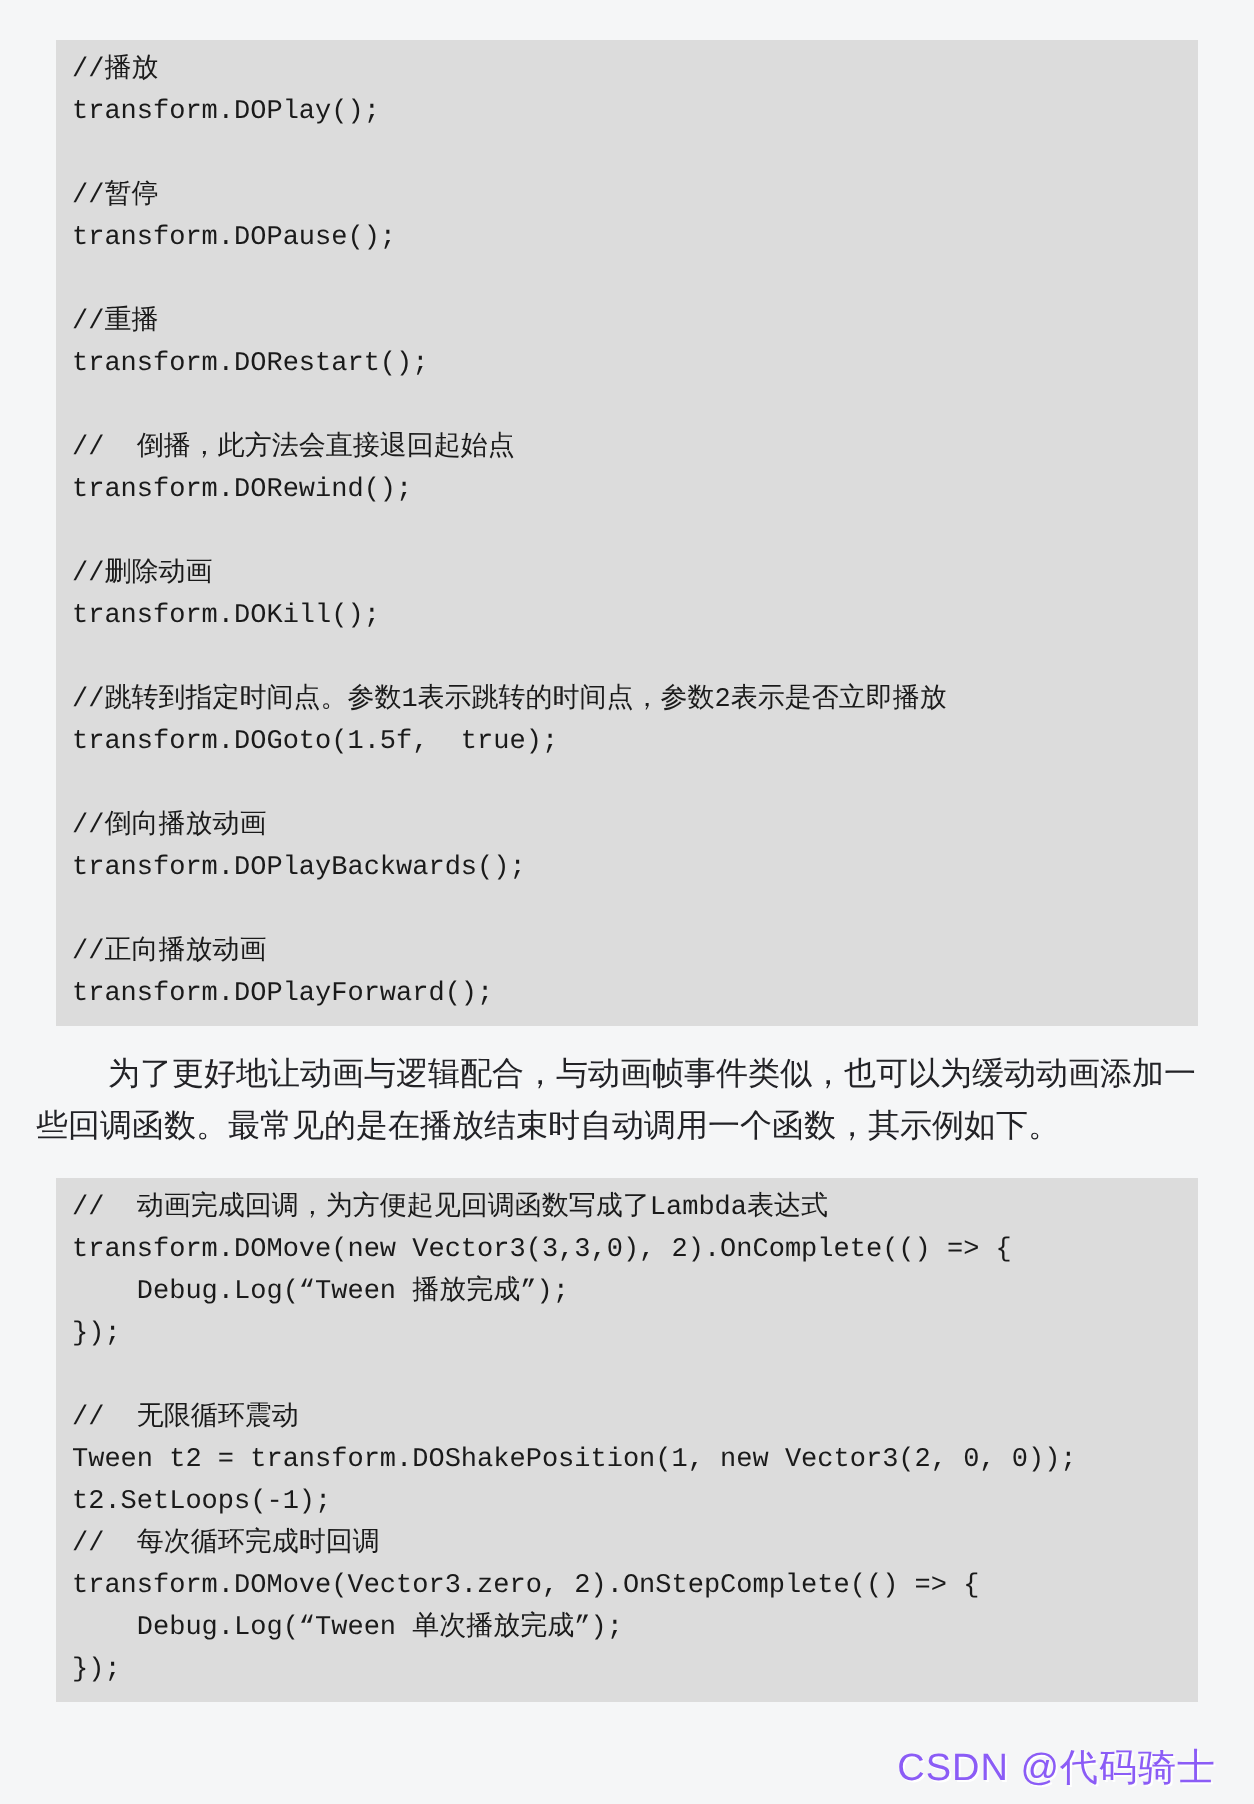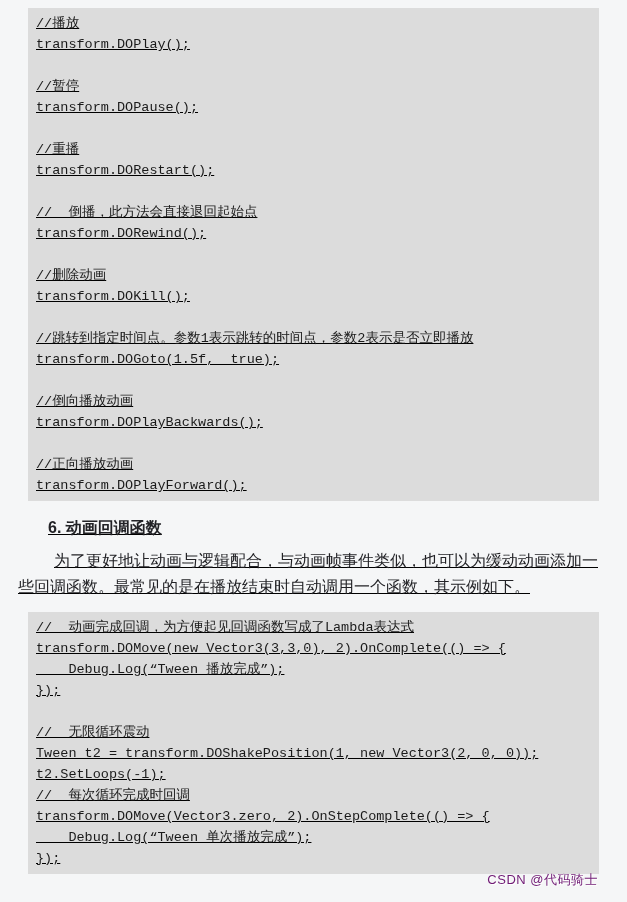--- a/index.html
+++ b/index.html
@@ -5,22 +5,21 @@
   html, body { margin: 0; padding: 0; }
   body {
     width: 627px;
     height: 902px;
     background: #f5f6f7;
     font-family: "Liberation Sans", "DejaVu Sans", sans-serif;
     position: relative;
     overflow: hidden;
   }
   .content {
-    padding: 8px 18px 0 18px;
-    text-decoration: underline;
+    padding: 20px 18px 0 18px;
   }
   pre.code-block {
     margin: 0 10px;
     padding: 5px 8px;
     background: #dcdcdc;
     font-family: "Liberation Mono", "DejaVu Sans Mono", monospace;
     font-size: 13.5px;
     line-height: 21px;
     color: #1a1a1a;
     white-space: pre;
@@ -44,36 +43,35 @@
     color: #222226;
     margin: 12px 0 12px 0;
     text-indent: 36px;
   }
   .block2 {
     margin-top: 13px;
   }
   .watermark {
     position: absolute;
     top: 871px;
-    right: 29px;
-    font-size: 13px;
+    right: 19px;
+    font-size: 19px;
     letter-spacing: 0.5px;
-    color: #701a75;
+    color: #8b5cf6;
     text-shadow: 1px 1px 0 rgba(255,255,255,0.95);
     pointer-events: none;
   }
 </style>
 </head>
 <body>
 
 <div class="content">
 
   <pre class="code-block block1"><div class="code-line">//播放</div><div class="code-line">transform.DOPlay();</div><div class="code-line"></div><div class="code-line">//暂停</div><div class="code-line">transform.DOPause();</div><div class="code-line"></div><div class="code-line">//重播</div><div class="code-line">transform.DORestart();</div><div class="code-line"></div><div class="code-line">//  倒播，此方法会直接退回起始点</div><div class="code-line">transform.DORewind();</div><div class="code-line"></div><div class="code-line">//删除动画</div><div class="code-line">transform.DOKill();</div><div class="code-line"></div><div class="code-line">//跳转到指定时间点。参数1表示跳转的时间点，参数2表示是否立即播放</div><div class="code-line">transform.DOGoto(1.5f,  true);</div><div class="code-line"></div><div class="code-line">//倒向播放动画</div><div class="code-line">transform.DOPlayBackwards();</div><div class="code-line"></div><div class="code-line">//正向播放动画</div><div class="code-line">transform.DOPlayForward();</div></pre>
 
-  <h4 class="section-heading">6. 动画回调函数</h4>
 
   <p class="body-paragraph">为了更好地让动画与逻辑配合，与动画帧事件类似，也可以为缓动动画添加一些回调函数。最常见的是在播放结束时自动调用一个函数，其示例如下。</p>
 
   <pre class="code-block block2"><div class="code-line">//  动画完成回调，为方便起见回调函数写成了Lambda表达式</div><div class="code-line">transform.DOMove(new Vector3(3,3,0), 2).OnComplete(() =&gt; {</div><div class="code-line">    Debug.Log(“Tween 播放完成”);</div><div class="code-line">});</div><div class="code-line"></div><div class="code-line">//  无限循环震动</div><div class="code-line">Tween t2 = transform.DOShakePosition(1, new Vector3(2, 0, 0));</div><div class="code-line">t2.SetLoops(-1);</div><div class="code-line">//  每次循环完成时回调</div><div class="code-line">transform.DOMove(Vector3.zero, 2).OnStepComplete(() =&gt; {</div><div class="code-line">    Debug.Log(“Tween 单次播放完成”);</div><div class="code-line">});</div></pre>
 
 </div>
 
 <div class="watermark">CSDN @代码骑士</div>
 
 </body></html>

